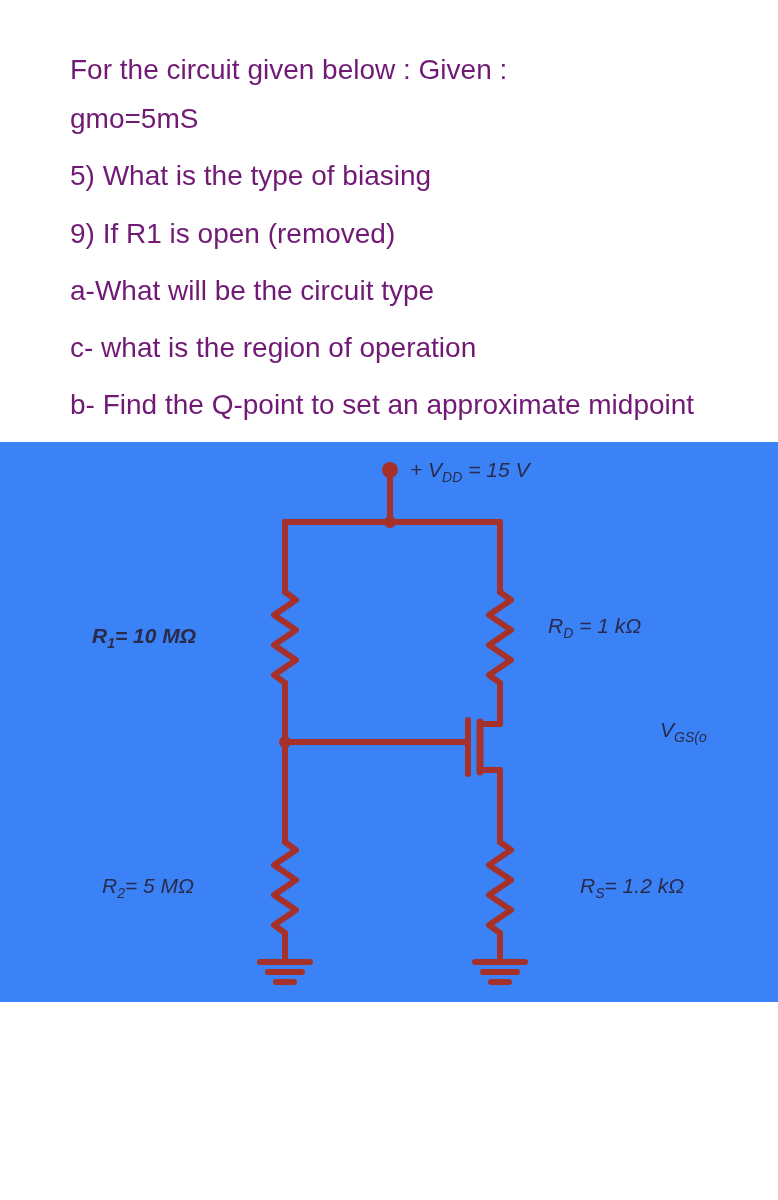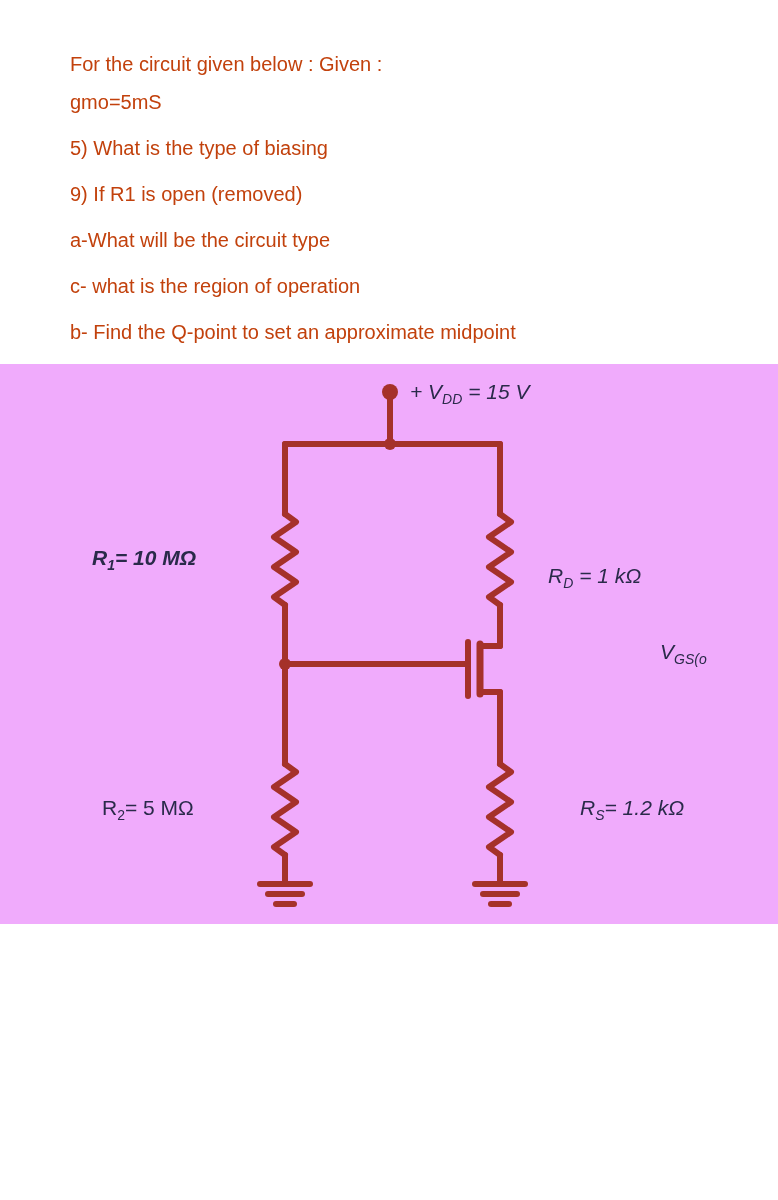--- a/index.html
+++ b/index.html
@@ -9,33 +9,33 @@
       width: 778px;
       height: 1200px;
       position: relative;
       overflow: hidden;
     }
     .content {
       padding: 50px 70px 0 70px;
       background: #fff;
     }
     .text-line {
-      font-size: 20px;
-      color: #c2410c;
+      font-size: 28px;
+      color: #701a75;
       margin-bottom: 10px;
       line-height: 1.4;
     }
     .para {
       margin-bottom: 18px;
     }
     .circuit-container {
       position: relative;
       width: 100%;
       height: 560px;
-      background: #f0abfc;
+      background: #3b82f6;
       margin-top: 10px;
     }
     .circuit-svg {
       position: absolute;
       left: 0;
       top: 0;
     }
     .label {
       position: absolute;
       font-size: 21px;
@@ -126,25 +126,25 @@
   </svg>
 
   <div class="label" style="left:410px; top:16px; font-style:italic;">
     <span>+ V</span><span class="sub">DD</span><span> = 15 V</span>
   </div>
 
   <div class="label" style="left:92px; top:182px; font-style:italic;font-weight:bold;">
     <span>R</span><span class="sub">1</span><span>= 10 MΩ</span>
   </div>
 
-  <div class="label" style="left:102px; top:432px; ">
+  <div class="label" style="left:102px; top:432px; font-style:italic;">
     <span>R</span><span class="sub">2</span><span>= 5 MΩ</span>
   </div>
 
-  <div class="label" style="left:548px; top:200px; font-style:italic;">
+  <div class="label" style="left:548px; top:172px; font-style:italic;">
     <span>R</span><span class="sub">D</span><span> = 1 kΩ</span>
   </div>
 
   <div class="label" style="left:548px; top:432px; font-style:italic;margin-left:32px;">
     <span>R</span><span class="sub">S</span><span>= 1.2 kΩ</span>
   </div>
 
   <div class="label" style="left:660px; top:276px; font-style:italic;">
     <span>V</span><span class="sub">GS(o</span>
   </div>

